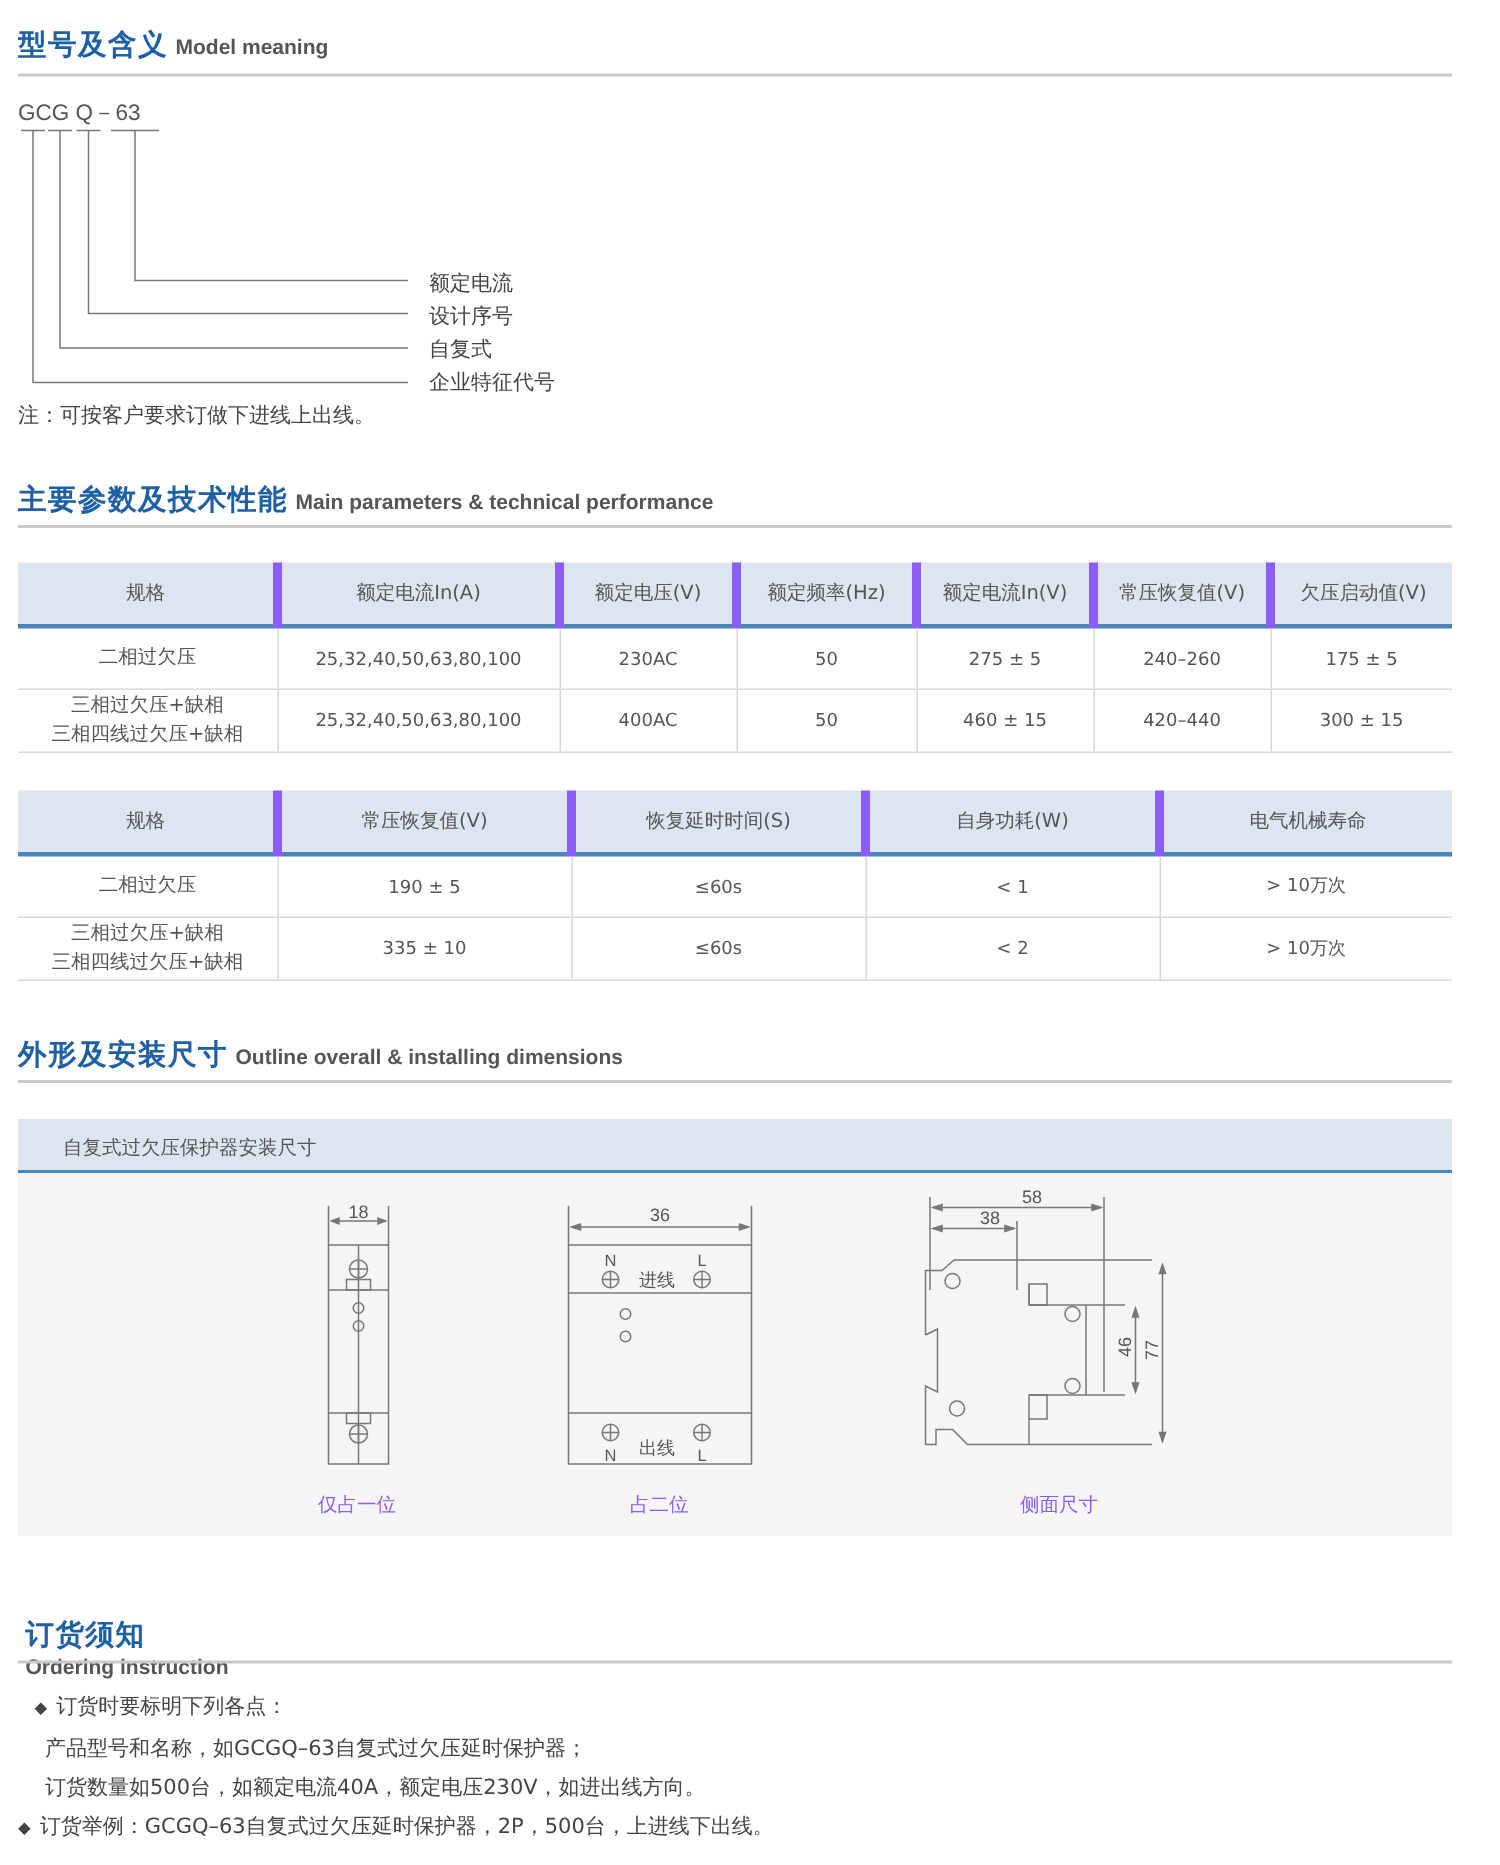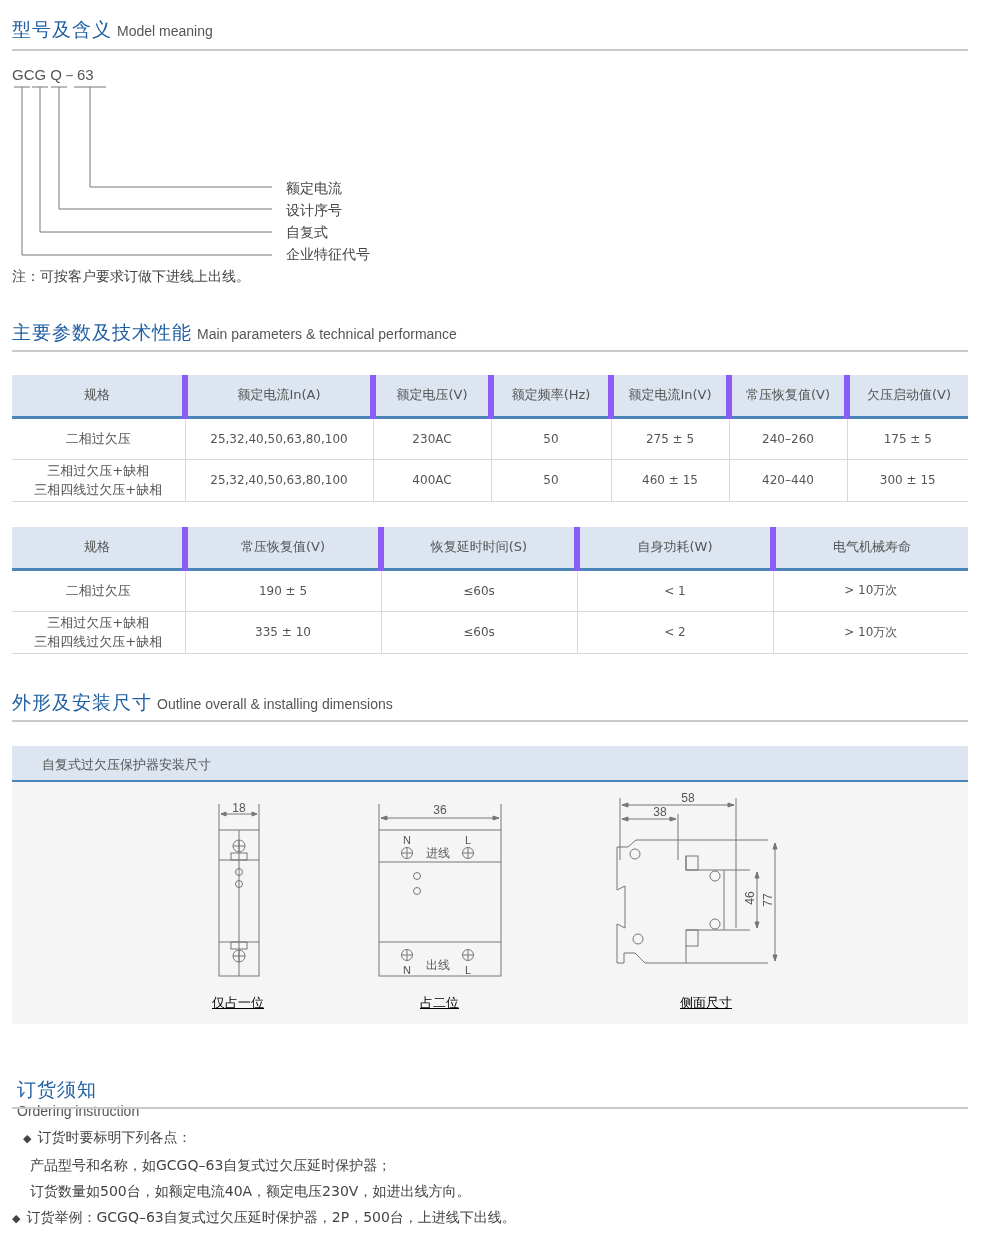--- a/index.html
+++ b/index.html
@@ -1,17 +1,17 @@
 <!DOCTYPE html>
 <html><head>
 <meta charset="utf-8">
 <style>
   * { box-sizing: border-box; margin: 0; padding: 0; }
   body { width: 1000px; height: 1243px; background: #ffffff; font-family: "DejaVu Sans", sans-serif; color: #444; position: relative; overflow: hidden; }
-  .sec-title { position: absolute; left: 12px; display: flex; align-items: baseline; }
+  .sec-title { position: absolute; left: 12px; display: flex; align-items: baseline; font-weight: bold; }
   .sec-title .cn { font-size: 19px; color: #1f5fa3; letter-spacing: 1px; }
   .sec-title .en { font-size: 14px; color: #555; margin-left: 5px; font-family: "Liberation Sans", sans-serif; }
   .sec-rule { position: absolute; left: 12px; width: 956px; height: 2px; background: #c9c9c9; }
 
   
   .model-code { position: absolute; left: 12px; top: 66px; font-size: 15px; color: #555; font-family: "Liberation Sans", sans-serif; letter-spacing: 0px; }
   .model-svg { position: absolute; left: 0; top: 80px; }
   .model-label { position: absolute; left: 286px; font-size: 14px; color: #444; }
   .note { position: absolute; left: 12px; top: 268px; font-size: 14px; color: #444; }
 
@@ -19,21 +19,21 @@
   table.spec { position: absolute; left: 12px; width: 956px; border-collapse: collapse; font-size: 12px; color: #555; }
   table.spec th { background: #dde5f1; font-weight: normal; color: #555; height: 42px; border-left: 6px solid #8b5cf6; border-bottom: 3px solid #4a84b8; font-size: 13px; }
   table.spec th:first-child, table.spec td:first-child { border-left: none; }
   table.spec td { text-align: center; border-left: 1px solid #d8d8d8; border-bottom: 1px solid #d8d8d8; height: 42px; }
   table.spec td.spec-name { line-height: 19px; font-size: 13px; }
 
   
   .dim-panel { position: absolute; left: 12px; top: 746px; width: 956px; height: 278px; background: #f5f5f5; text-align: center; }
   .dim-header { position: absolute; left: 0; top: 0; width: 956px; height: 36px; background: #dde5f1; border-bottom: 2px solid #4a84b8; }
   .dim-header span { position: absolute; left: 30px; top: 10px; font-size: 13px; color: #555; }
-  .dim-caption { position: absolute; font-size: 13px; color: #000000; text-decoration: underline; }
+  .dim-caption { position: absolute; font-size: 13px; color: #8b5cf6; }
 
   
   .order-line { position: absolute; font-size: 14px; color: #444; }
   .order-line .bullet { color: #444; font-size: 11px; margin-right: 6px; }
 </style>
 </head>
 <body>
 
 <div class="sec-title" style="top:17px;">
   <span class="cn">型号及含义</span>

